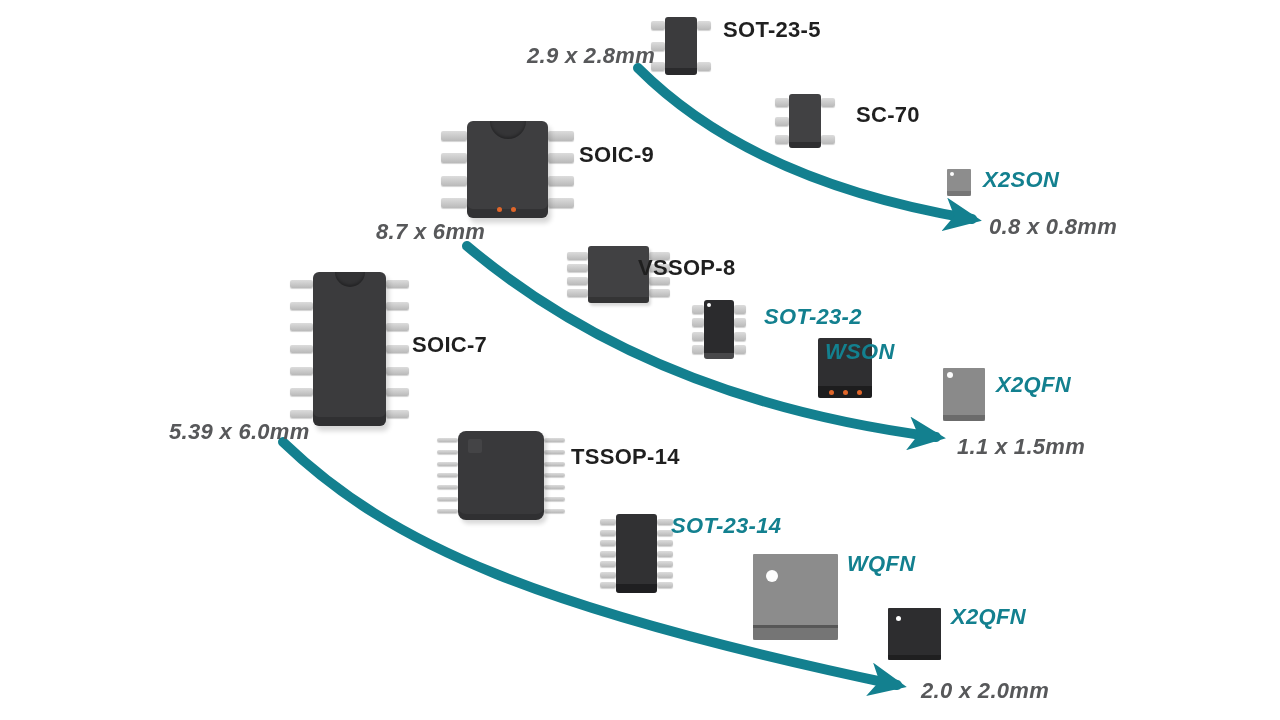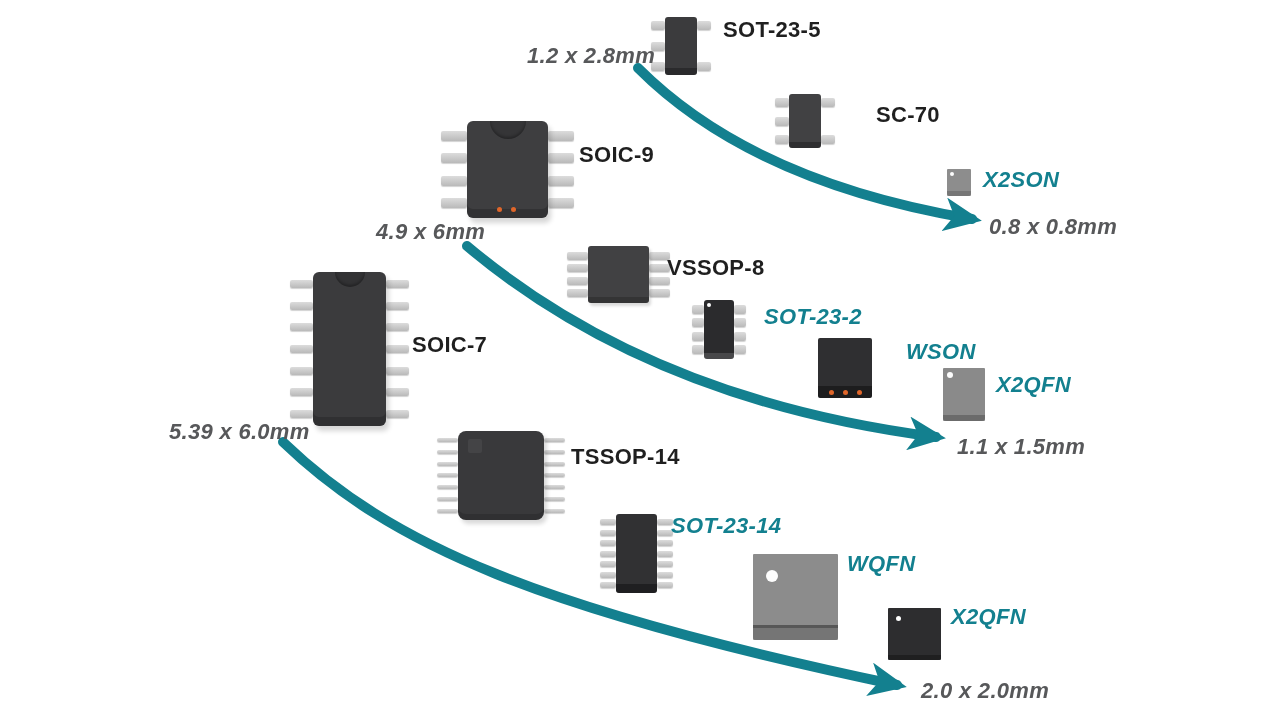--- a/index.html
+++ b/index.html
@@ -244,30 +244,30 @@
   </div>
 
   <div class="chip" style="left:888px;top:608px">
     <div class="body" style="width:53px;height:52px;background:#2D2D2F;border-radius:1px">
       <div class="dot-white" style="width:5px;height:5px;left:8px;top:8px"></div>
       <div class="strip-dark" style="height:5px;background:rgba(0,0,0,.3)"></div>
     </div>
   </div>
 
   <div class="lbl black" style="left:723px;top:19px">SOT-23-5</div>
-  <div class="lbl size" style="left:527px;top:45px">1.2 x 2.8mm</div>
-  <div class="lbl black" style="left:876px;top:104px">SC-70</div>
+  <div class="lbl size" style="left:527px;top:45px">2.9 x 2.8mm</div>
+  <div class="lbl black" style="left:856px;top:104px">SC-70</div>
   <div class="lbl teal" style="left:983px;top:169px">X2SON</div>
   <div class="lbl size" style="left:989px;top:216px">0.8 x 0.8mm</div>
 
   <div class="lbl black" style="left:579px;top:144px">SOIC-9</div>
-  <div class="lbl size" style="left:376px;top:221px">4.9 x 6mm</div>
-  <div class="lbl black" style="left:667px;top:257px">VSSOP-8</div>
+  <div class="lbl size" style="left:376px;top:221px">8.7 x 6mm</div>
+  <div class="lbl black" style="left:638px;top:257px">VSSOP-8</div>
   <div class="lbl teal" style="left:764px;top:306px">SOT-23-2</div>
-  <div class="lbl teal" style="left:906px;top:341px">WSON</div>
+  <div class="lbl teal" style="left:825px;top:341px">WSON</div>
   <div class="lbl teal" style="left:996px;top:374px">X2QFN</div>
   <div class="lbl size" style="left:957px;top:436px">1.1 x 1.5mm</div>
 
   <div class="lbl black" style="left:412px;top:334px">SOIC-7</div>
   <div class="lbl size" style="left:169px;top:421px">5.39 x 6.0mm</div>
   <div class="lbl black" style="left:571px;top:446px">TSSOP-14</div>
   <div class="lbl teal" style="left:671px;top:515px">SOT-23-14</div>
   <div class="lbl teal" style="left:847px;top:553px">WQFN</div>
   <div class="lbl teal" style="left:951px;top:606px">X2QFN</div>
   <div class="lbl size" style="left:921px;top:680px">2.0 x 2.0mm</div>

